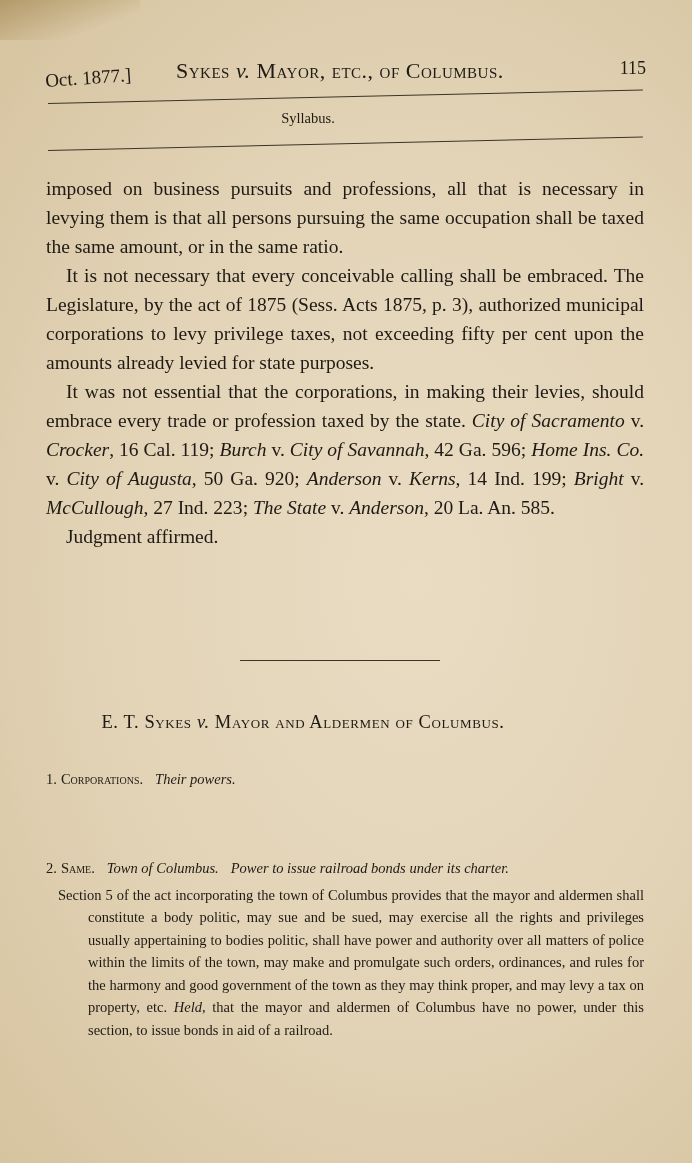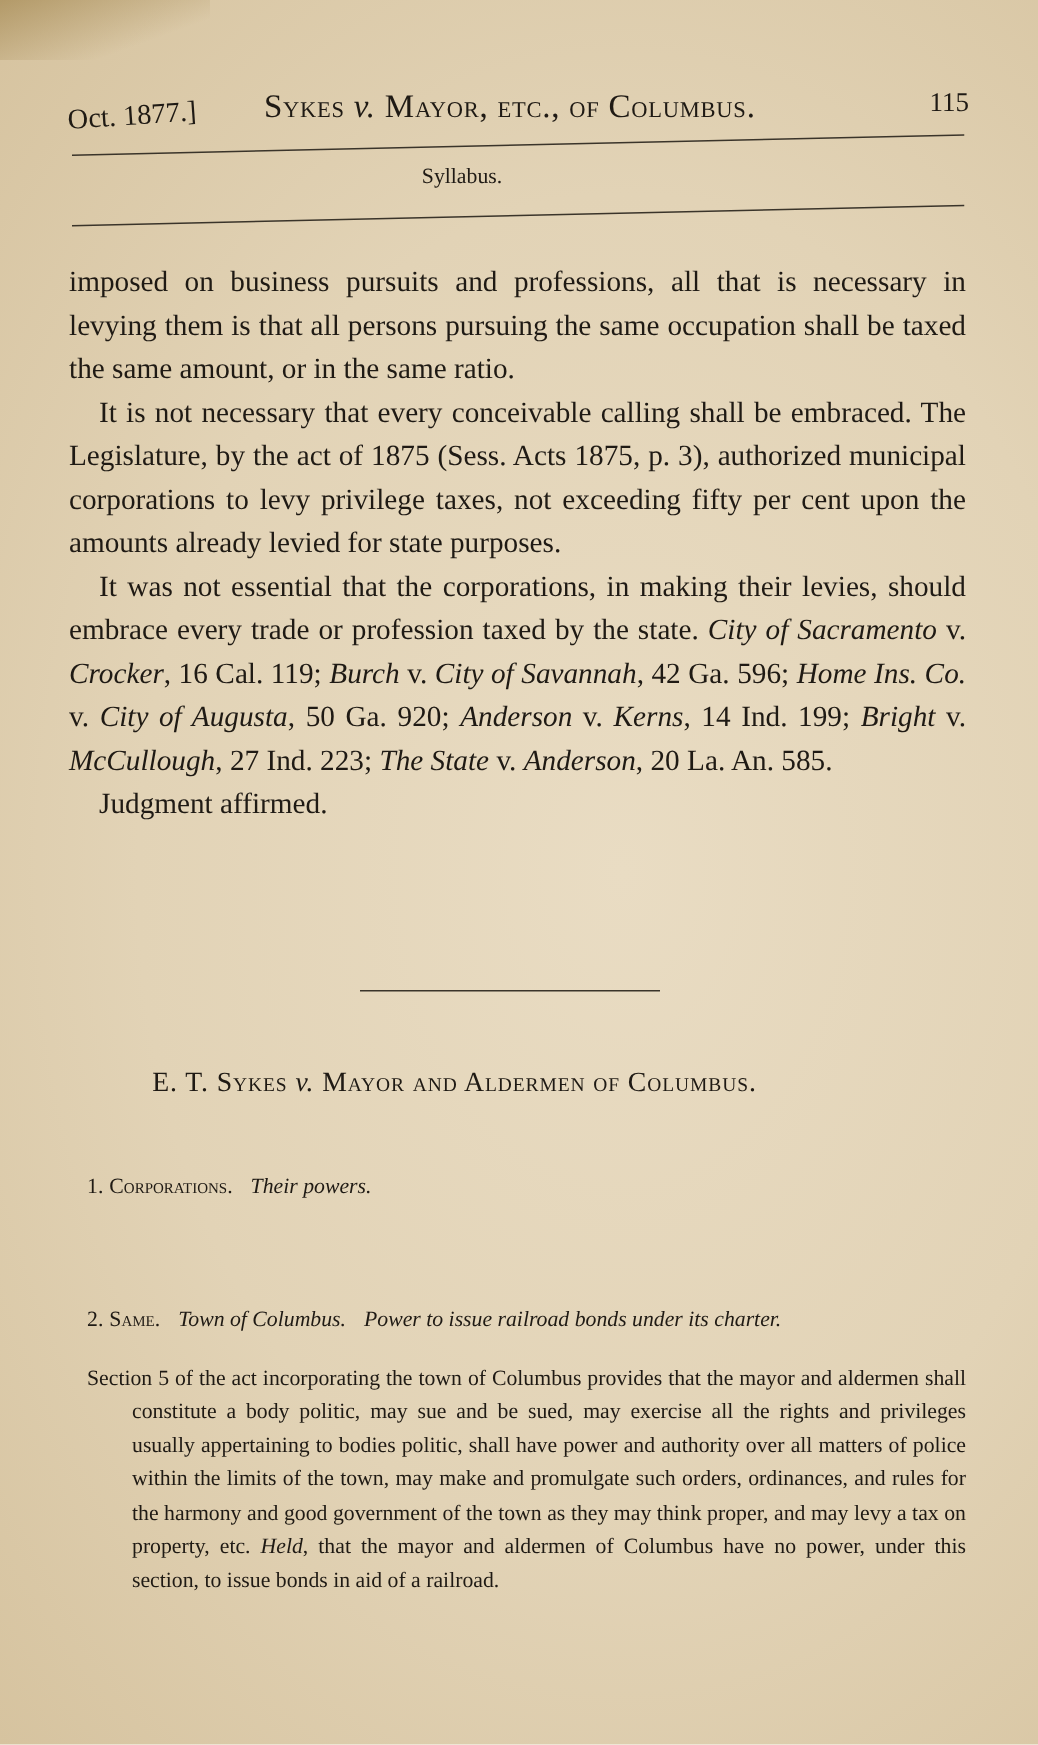--- a/index.html
+++ b/index.html
@@ -24,21 +24,21 @@
   .rule-1 { left:48px; top:103px; width:595px; transform:rotate(-1.3deg); transform-origin:left; }
   .rule-2 { left:48px; top:150px; width:595px; transform:rotate(-1.3deg); transform-origin:left; }
   .syllabus-label { position:absolute; top:110px; left:0; width:616px; text-align:center; font-size:14.5px; }
   .body-text { position:absolute; left:46px; width:598px; font-size:19.5px; line-height:29px; text-align:justify; }
   .para { margin:0; }
   .para.indent { text-indent:20px; }
   .mid-rule { position:absolute; left:240px; top:660px; width:200px; border-top:1.5px solid #3a342a; }
   .case-title { position:absolute; top:712px; left:0; width:606px; text-align:center; font-size:18.5px; font-variant:small-caps; letter-spacing:0.6px; }
   .case-title i { font-variant:normal; }
   .syl-item { position:absolute; left:42px; width:602px; font-size:14.5px; line-height:22.5px; }
-  .syl-head { margin:16px;font-family:Liberation Serif, serif; }
+  .syl-head { margin:4px;font-family:Liberation Serif, serif; }
   .syl-head .num { margin-right:4px; }
   .syl-head .topic { font-variant:small-caps; margin-right:12px; }
   .syl-body { margin:0; padding-left:46px; text-indent:-30px; text-align:justify; }
   i { font-style:italic; }
 </style>
 </head>
 <body>
 
 <div class="corner-shade"></div>
 

